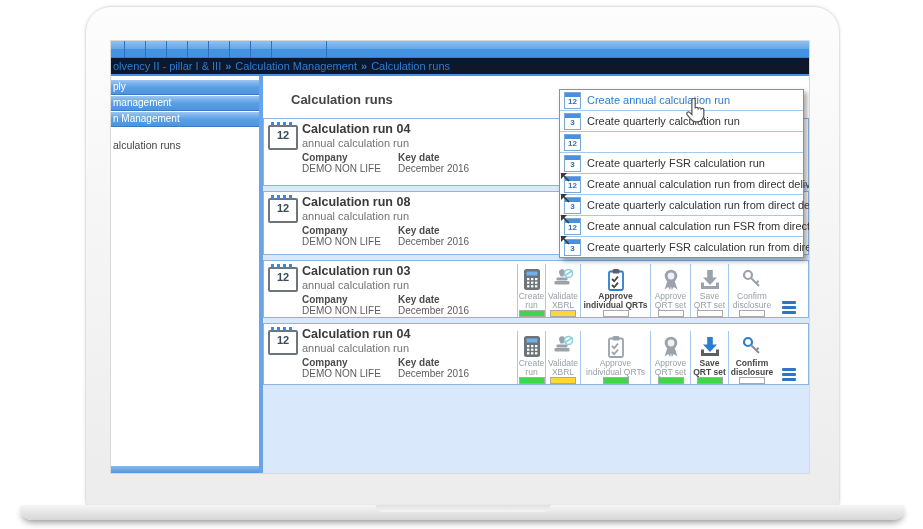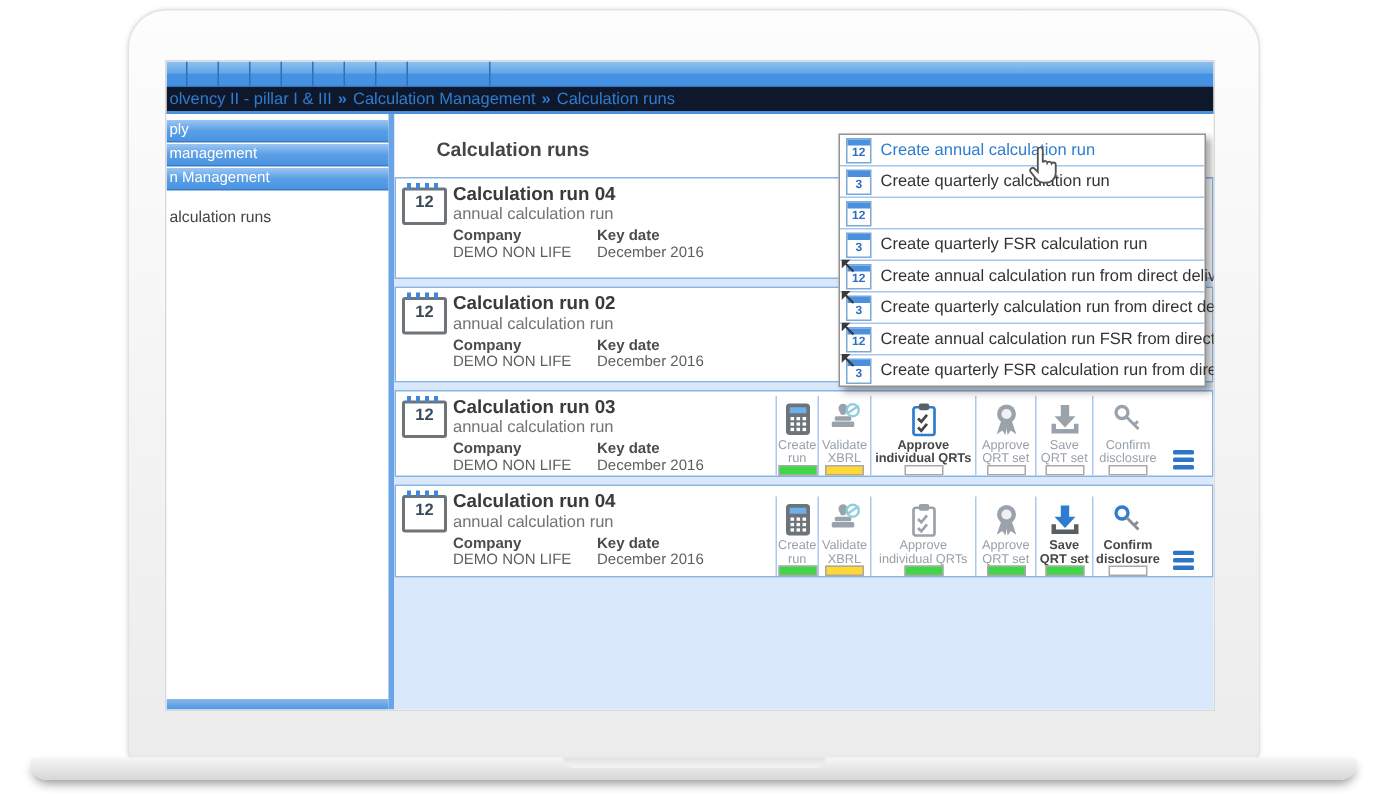--- a/index.html
+++ b/index.html
@@ -158,21 +158,21 @@
     <span class="alabel">Validate XBRL</span>
     <span class="abar" style="background: rgb(255, 216, 53);"></span>
   </div>
                 </div>
   </div>
               <div class="row" style="height: 64px; margin-bottom: 5px;">
     <div class="rowcal">
                   <i></i>
                   <span>12</span>
                 </div>
-    <div class="row-title">Calculation run 02</div>
+    <div class="row-title">Calculation run 08</div>
     <div class="row-sub">annual calculation run</div>
     <div class="fld-label at38">Company</div>
     <div class="fld-value at38">DEMO NON LIFE</div>
     <div class="fld-label at134">Key date</div>
     <div class="fld-value at134">December 2016</div>
     <div class="actions">
                   <div class="action" style="width: 28px;">
     <span class="aicon">
                       <svg width="22" height="24" viewBox="0 0 22 24">
                         <rect x="3" y="1" width="16" height="21" rx="2.5" fill="#6c7379"></rect>

